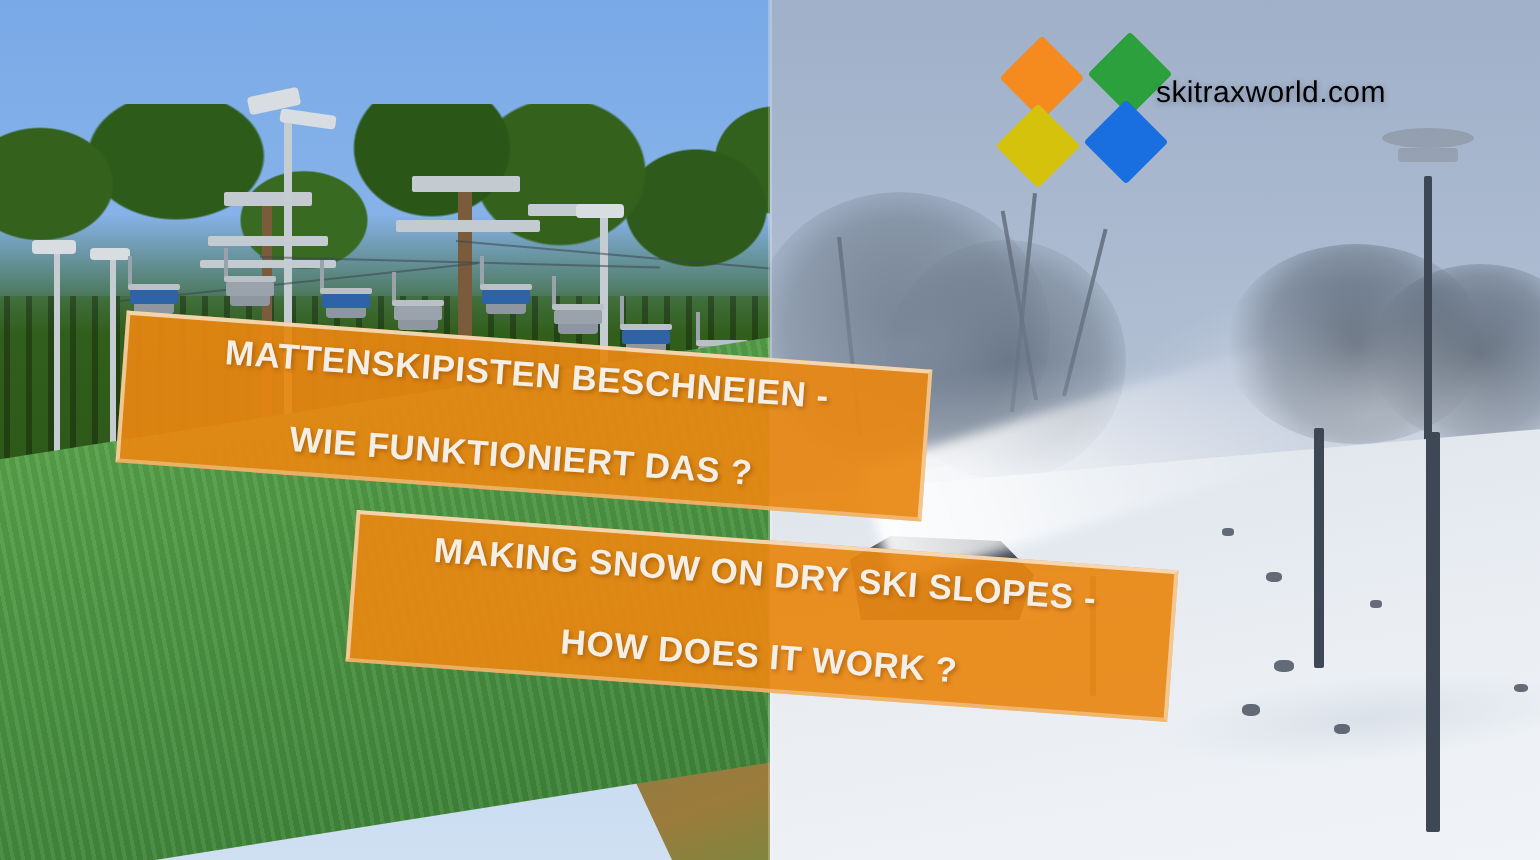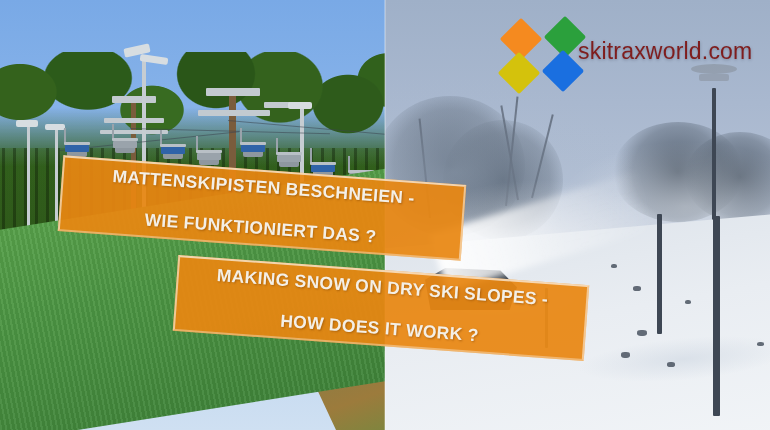--- a/index.html
+++ b/index.html
@@ -141,21 +141,21 @@
 
   
   #logo{position:absolute;left:504px;top:22px;width:252px;height:62px;}
   .dia{position:absolute;width:30px;height:30px;transform:rotate(45deg);border-radius:2px;}
   #dia-orange{left:2px;top:2px;background:#f58a1f;}
   #dia-green{left:46px;top:0px;background:#2ba03c;}
   #dia-yellow{left:0px;top:36px;background:#d4c20c;}
   #dia-blue{left:44px;top:34px;background:#1a6fe0;}
   #logo-text{
     position:absolute;left:74px;top:16px;
-    color:#7f1d1d;font-size:23px;letter-spacing:.2px;
+    color:#000000;font-size:15px;letter-spacing:.2px;
     font-family:"Liberation Sans",sans-serif;
     text-shadow:0 1px 3px rgba(40,50,65,.35);
     white-space:nowrap;
   }
 
   
   .banner{
     position:absolute;
     background:rgba(232,134,17,.93);
     border-top:2px solid rgba(255,255,255,.65);

